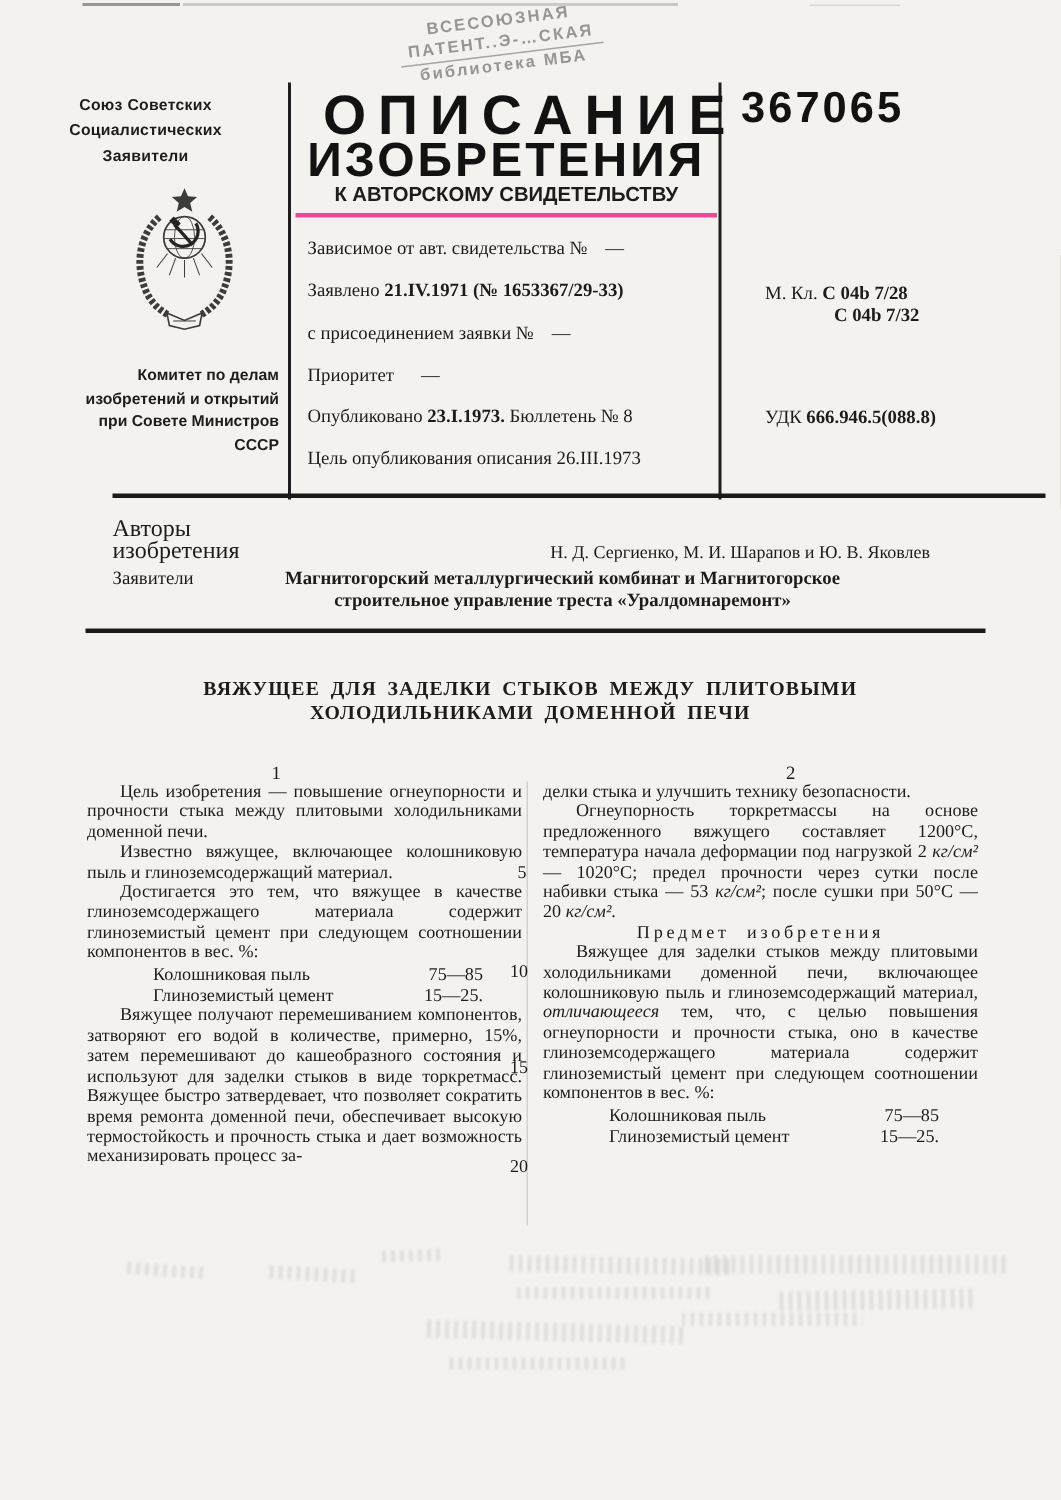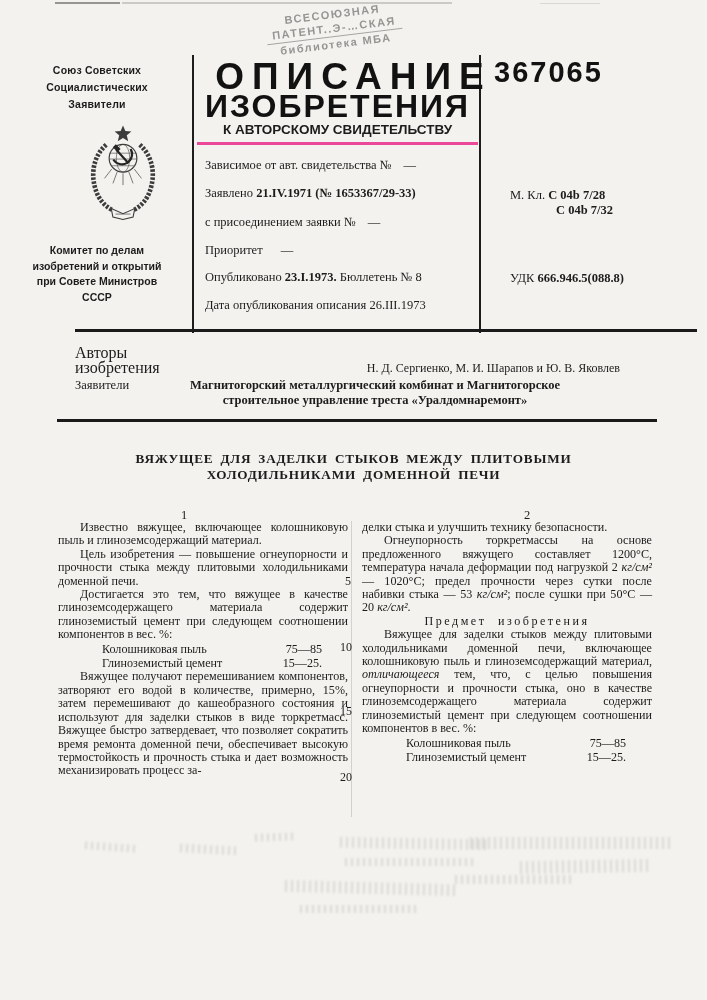--- a/index.html
+++ b/index.html
@@ -16,21 +16,21 @@
 
   
   .stamp{left:218px;top:7px;width:232px;transform:rotate(-7deg);color:#8b8b8b;
          font-family:"Liberation Sans",sans-serif;font-weight:bold;text-align:center;
          font-size:11px;line-height:14px;letter-spacing:1.5px;opacity:.9;}
   .stamp .l2{border-bottom:1.5px solid #9d9d9d;display:inline-block;padding:0 6px 1px;}
 
   
   .union{left:18px;top:62px;width:158px;text-align:center;font-size:10.5px;font-weight:bold;
          line-height:17px;letter-spacing:.2px;}
-  .committee{left:8px;top:243px;width:178px;text-align:center;font-size:10.5px;font-weight:bold;
+  .committee{left:8px;top:243px;width:178px;text-align:right;font-size:10.5px;font-weight:bold;
          line-height:15.5px;}
   .vrule{position:absolute;top:55px;height:278px;width:2px;background:#1d1d1d;}
   .doc-type1{left:212px;top:56px;width:283px;text-align:center;font-size:37px;font-weight:bold;
          letter-spacing:8px;color:#121212;white-space:nowrap;}
   .doc-type2{left:196px;top:88px;width:283px;text-align:center;font-size:32px;font-weight:bold;
          letter-spacing:2px;color:#121212;white-space:nowrap;}
   .doc-subtype{left:197px;top:122px;width:281px;text-align:center;font-size:13.5px;font-weight:bold;
          padding-bottom:5px;border-bottom:3px solid #ec4899;}
   .doc-number{left:494px;top:56px;font-size:29px;font-weight:bold;letter-spacing:2px;color:#121212;}
 
@@ -142,21 +142,21 @@
   <div class="bib-row" style="top:215px;">
     <span>с присоединением заявки №</span><span class="dash-val">—</span>
   </div>
   <div class="bib-row" style="top:243px;">
     <span>Приоритет</span><span class="dash-val" style="margin-left:18px;">—</span>
   </div>
   <div class="bib-row" style="top:270px;">
     <span>Опубликовано</span> <span class="b">23.I.1973.</span> <span>Бюллетень № 8</span>
   </div>
   <div class="bib-row" style="top:298px;">
-    <span>Дата опубликования описания</span> <span>26.III.1973</span>
+    <span>Цель опубликования описания</span> <span>26.III.1973</span>
   </div>
 
   <div class="abs class-block">
     <div><span>М. Кл.</span>&nbsp;<span class="b">С 04b 7/28</span></div>
     <div class="class-line2 b">С 04b 7/32</div>
   </div>
   <div class="abs udc">
     <span>УДК</span> <span class="b">666.946.5(088.8)</span>
   </div>
 
@@ -177,22 +177,22 @@
 
   <div class="abs inv-title">
     <div>ВЯЖУЩЕЕ ДЛЯ ЗАДЕЛКИ СТЫКОВ МЕЖДУ ПЛИТОВЫМИ</div>
     <div>ХОЛОДИЛЬНИКАМИ ДОМЕННОЙ ПЕЧИ</div>
   </div>
 
   <span class="colnum" style="left:181px;top:508px;">1</span>
   <span class="colnum" style="left:524px;top:508px;">2</span>
 
   <div class="bodycol" style="left:58px;">
+    <p>Цель изобретения — повышение огнеупорности и прочности стыка между плитовыми холодильниками доменной печи.</p>
     <p>Известно вяжущее, включающее колошниковую пыль и глиноземсодержащий материал.</p>
-    <p>Цель изобретения — повышение огнеупорности и прочности стыка между плитовыми холодильниками доменной печи.</p>
     <p>Достигается это тем, что вяжущее в качестве глиноземсодержащего материала содержит глиноземистый цемент при следующем соотношении компонентов в вес. %:</p>
     <div class="comp-row">
       <span>Колошниковая пыль</span>
       <span>75—85</span>
     </div>
     <div class="comp-row">
       <span>Глиноземистый цемент</span>
       <span>15—25.</span>
     </div>
     <p>Вяжущее получают перемешиванием компонентов, затворяют его водой в количестве, примерно, 15%, затем перемешивают до кашеобразного состояния и используют для заделки стыков в виде торкретмасс. Вяжущее быстро затвердевает, что позволяет сократить время ремонта доменной печи, обеспечивает высокую термостойкость и прочность стыка и дает возможность механизировать процесс за-</p>

